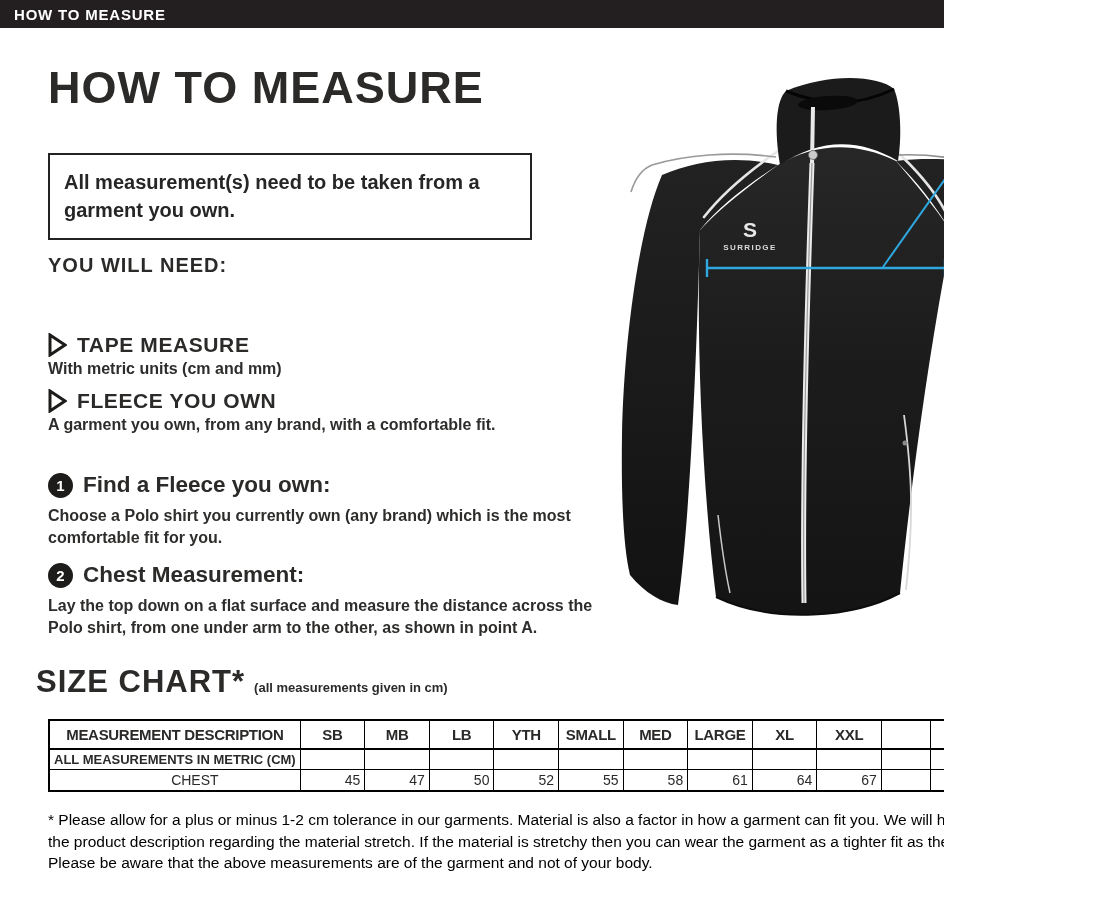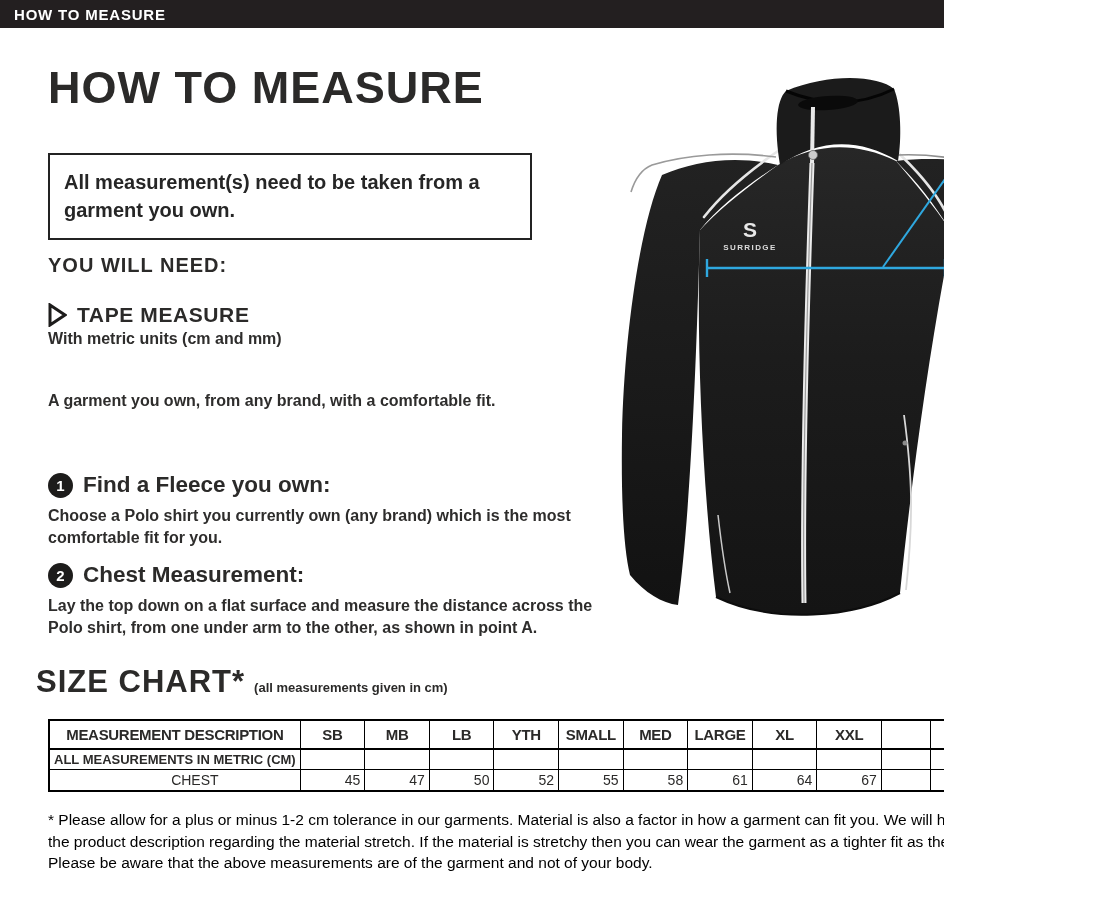--- a/index.html
+++ b/index.html
@@ -19,21 +19,21 @@
 
   .page-title{position:absolute;left:48px;top:62px;margin:0;font-size:45px;font-weight:bold;
     letter-spacing:1px;color:#2b2a29;}
 
   .notice{position:absolute;left:48px;top:153px;width:452px;border:2.5px solid #232323;
     padding:13px 14px;font-size:20px;font-weight:bold;line-height:1.42;color:#262626;}
 
   .ywn-heading{position:absolute;left:48px;top:254px;font-size:20px;font-weight:bold;letter-spacing:1px;}
 
   .need-item{position:absolute;left:48px;}
-  .need-item.n1{top:303px;}
+  .need-item.n1{top:333px;}
   .need-item.n2{top:389px;}
   .need-title{display:flex;align-items:center;gap:10px;font-size:21px;font-weight:bold;letter-spacing:.6px;color:#2b2a29;}
   .tri-icon{width:19px;height:24px;flex:0 0 auto;display:block;}
   .need-desc{margin-top:3px;font-size:16px;font-weight:bold;color:#2e2d2c;}
 
   .step{position:absolute;left:48px;width:552px;}
   .step.s1{top:472px;}
   .step.s2{top:562px;}
   .step-title{display:flex;align-items:center;gap:10px;font-size:22.5px;font-weight:bold;color:#2b2a29;}
   .step-num{width:25px;height:25px;border-radius:50%;background:#1d1c1b;color:#fff;display:flex;
@@ -81,20 +81,26 @@
     <div class="need-title">
       <svg class="tri-icon" viewBox="0 0 19 24">
         <polygon points="2,2 17,12 2,22" fill="#ffffff" stroke="#1d1c1b" stroke-width="3" stroke-linejoin="miter"></polygon>
       </svg>
       <span>TAPE MEASURE</span>
     </div>
     <div class="need-desc">With metric units (cm and mm)</div>
   </div>
 
   <div class="need-item n2">
+    <div class="need-title">
+      <svg class="tri-icon" viewBox="0 0 19 24">
+        <polygon points="2,2 17,12 2,22" fill="#ffffff" stroke="#1d1c1b" stroke-width="3" stroke-linejoin="miter"></polygon>
+      </svg>
+      <span>FLEECE YOU OWN</span>
+    </div>
     <div class="need-desc">A garment you own, from any brand, with a comfortable fit.</div>
   </div>
 
   <div class="step s1">
     <div class="step-title">
       <span class="step-num">1</span>
       <span>Find a Fleece you own:</span>
     </div>
     <div class="step-desc">Choose a Polo shirt you currently own (any brand) which is the most comfortable fit for you.</div>
   </div>

